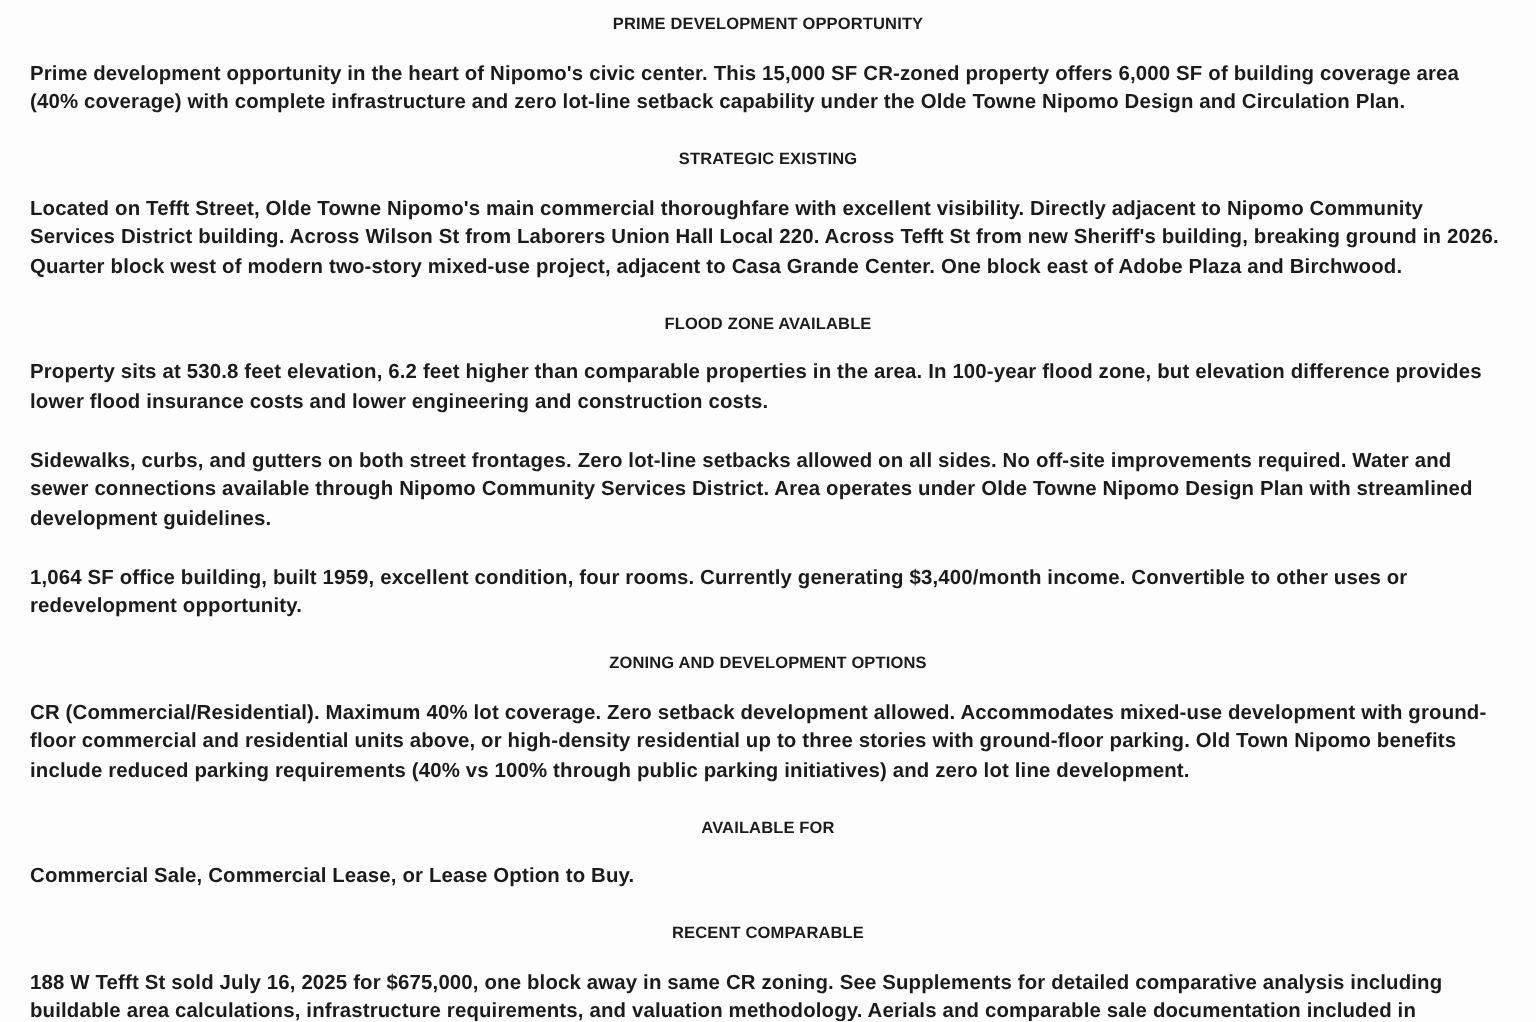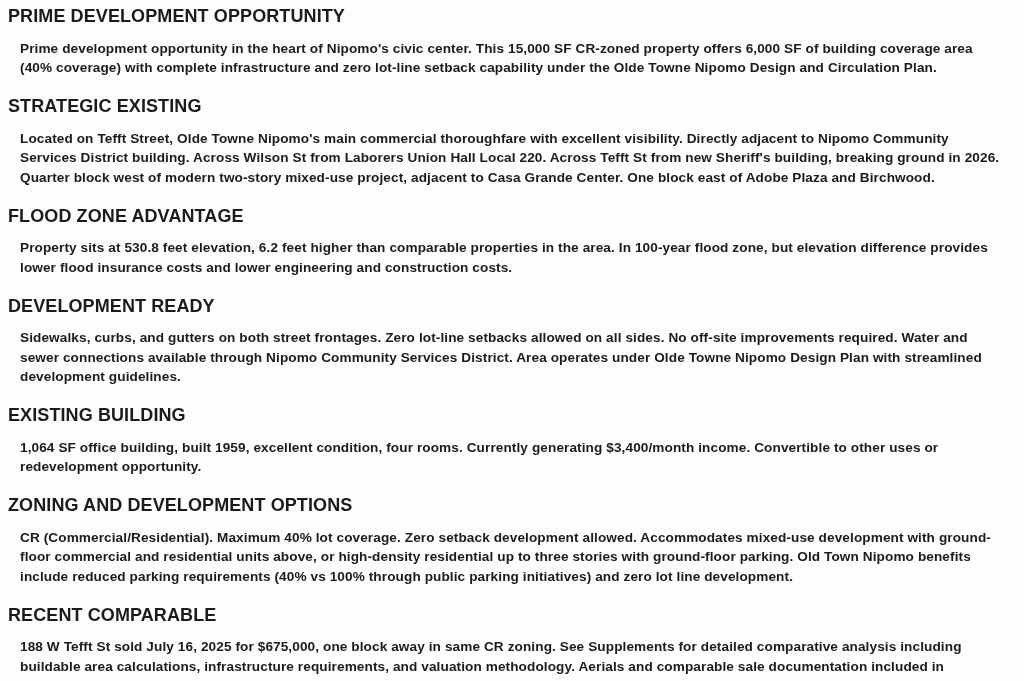--- a/index.html
+++ b/index.html
@@ -19,24 +19,25 @@
     line-height: 19.5px;
     letter-spacing: 0.1px;
     padding: 7px 8px 0 8px;
     overflow: hidden;
   }
   .section {
     margin: 0 0 19.5px 0;
   }
   .section-heading {
     margin: 0;
-    font-size: 18px;
+    font-size: 11px;
     font-weight: 700;
     line-height: 19.5px;
     text-transform: none;
+    text-align: center;
   }
   .section-body {
     margin: 12px;
     font-weight: 700;
     max-width: 1010px;
   }
 </style>
 </head>
 <body>
 
@@ -46,38 +47,40 @@
     <p class="section-heading">PRIME DEVELOPMENT OPPORTUNITY</p>
     <p class="section-body">Prime development opportunity in the heart of Nipomo's civic center. This 15,000 SF CR-zoned property offers 6,000 SF of building coverage area (40% coverage) with complete infrastructure and zero lot-line setback capability under the Olde Towne Nipomo Design and Circulation Plan.</p>
   </div>
 
   <div class="section">
     <p class="section-heading">STRATEGIC EXISTING</p>
     <p class="section-body">Located on Tefft Street, Olde Towne Nipomo's main commercial thoroughfare with excellent visibility. Directly adjacent to Nipomo Community Services District building. Across Wilson St from Laborers Union Hall Local 220. Across Tefft St from new Sheriff's building, breaking ground in 2026. Quarter block west of modern two-story mixed-use project, adjacent to Casa Grande Center. One block east of Adobe Plaza and Birchwood.</p>
   </div>
 
   <div class="section">
-    <p class="section-heading">FLOOD ZONE ADVANTAGE</p>
+    <p class="section-heading">FLOOD ZONE AVAILABLE</p>
     <p class="section-body">Property sits at 530.8 feet elevation, 6.2 feet higher than comparable properties in the area. In 100-year flood zone, but elevation difference provides lower flood insurance costs and lower engineering and construction costs.</p>
   </div>
 
   <div class="section">
-    <p class="section-heading">DEVELOPMENT READY</p>
     <p class="section-body">Sidewalks, curbs, and gutters on both street frontages. Zero lot-line setbacks allowed on all sides. No off-site improvements required. Water and sewer connections available through Nipomo Community Services District. Area operates under Olde Towne Nipomo Design Plan with streamlined development guidelines.</p>
   </div>
 
   <div class="section">
-    <p class="section-heading">EXISTING BUILDING</p>
     <p class="section-body">1,064 SF office building, built 1959, excellent condition, four rooms. Currently generating $3,400/month income. Convertible to other uses or redevelopment opportunity.</p>
   </div>
 
   <div class="section">
     <p class="section-heading">ZONING AND DEVELOPMENT OPTIONS</p>
     <p class="section-body">CR (Commercial/Residential). Maximum 40% lot coverage. Zero setback development allowed. Accommodates mixed-use development with ground-floor commercial and residential units above, or high-density residential up to three stories with ground-floor parking. Old Town Nipomo benefits include reduced parking requirements (40% vs 100% through public parking initiatives) and zero lot line development.</p>
   </div>
 
+  <div class="section">
+    <p class="section-heading">AVAILABLE FOR</p>
+    <p class="section-body">Commercial Sale, Commercial Lease, or Lease Option to Buy.</p>
+  </div>
 
   <div class="section">
     <p class="section-heading">RECENT COMPARABLE</p>
     <p class="section-body">188 W Tefft St sold July 16, 2025 for $675,000, one block away in same CR zoning. See Supplements for detailed comparative analysis including buildable area calculations, infrastructure requirements, and valuation methodology. Aerials and comparable sale documentation included in Supplements.</p>
   </div>
 
 </div>
 
 </body></html>

